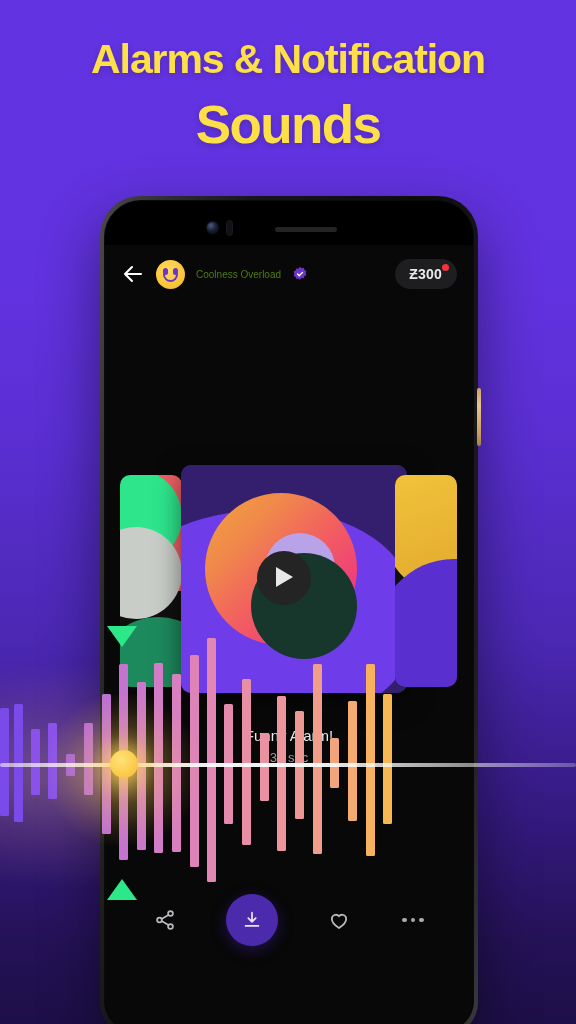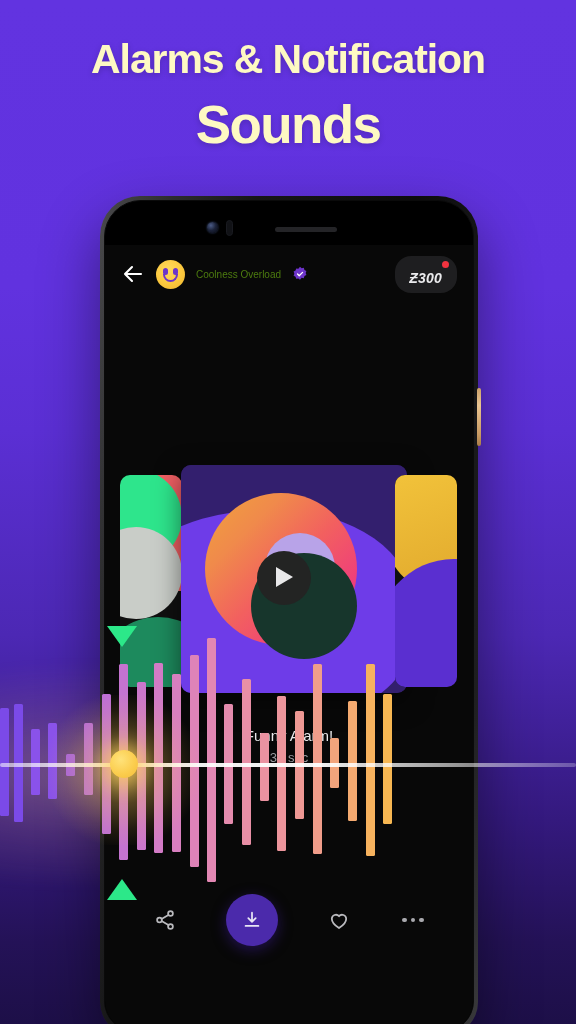--- a/index.html
+++ b/index.html
@@ -24,21 +24,21 @@
   }
   .bg-glow{
     position:absolute; left:-40px; top:660px; width:420px; height:230px;
     background:radial-gradient(ellipse at 30% 50%, rgba(255,205,120,.30) 0%, rgba(255,190,110,.12) 38%, rgba(255,180,100,0) 70%);
     filter:blur(6px);
   }
 
   
   .headline{
     position:absolute; left:0; right:0; top:38px;
-    text-align:center; color:#fef9c3;
+    text-align:center; color:#fde047;
     text-shadow:0 2px 6px rgba(0,0,0,.18);
   }
   .headline .l1{
     display:block; font-size:41px; font-weight:bold; letter-spacing:-1.1px;
     line-height:1.05;
   }
   .headline .l2{
     display:block; font-size:53px; font-weight:bold; letter-spacing:-1.6px;
     line-height:1.05; margin-top:16px;
   }
@@ -114,22 +114,22 @@
   }
   .author{
     color:#4d7c0f; font-size:10px; font-weight:500; white-space:nowrap;
   }
   .verified{
     width:16px; height:16px; flex:0 0 auto; position:relative;
   }
   .coin-pill{
     margin-left:auto; position:relative;
     background:#1e1e20; border-radius:16px;
-    padding:14px 15px 7px 14px;
-    display:flex; align-items:flex-end;font-style:italic;
+    padding:7px 15px 7px 14px;
+    display:flex; align-items:flex-end;
   }
   .coin-pill .lbl{
     color:#eaeaec; font-size:14px; font-weight:600; letter-spacing:.2px;
     font-family:"Liberation Sans", sans-serif;
   }
   .coin-pill .dot{
     position:absolute; right:8px; top:5px; width:7px; height:7px; border-radius:50%;
     background:#f2333f;
   }
 

